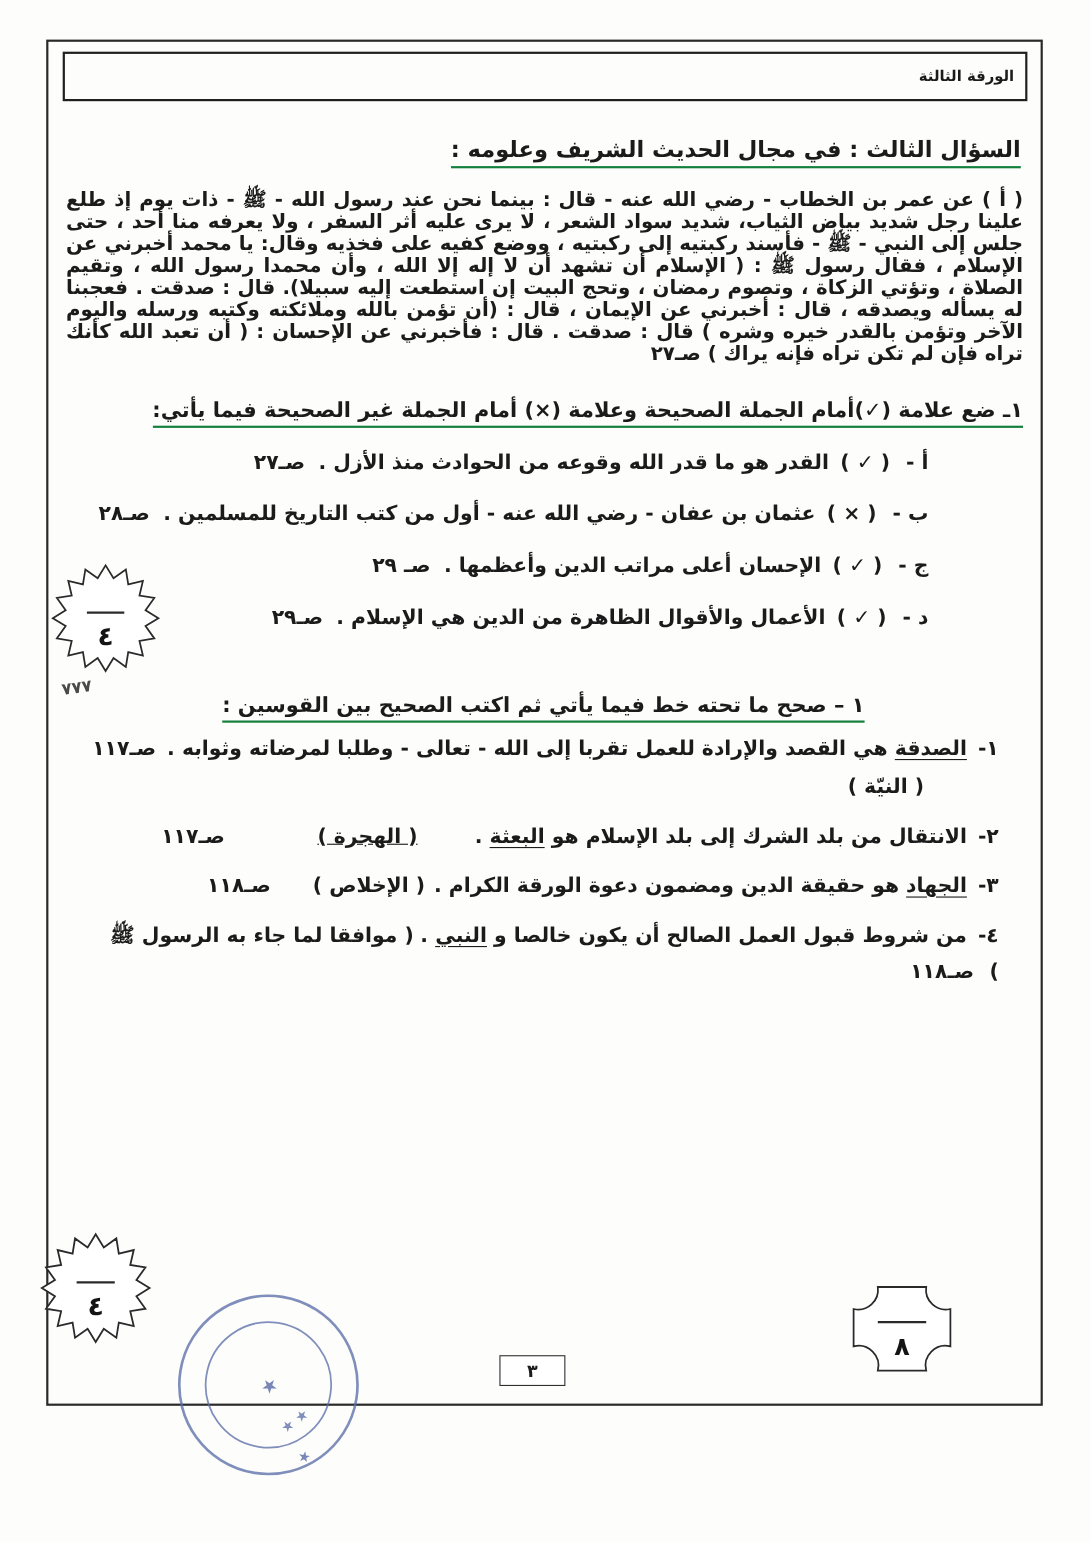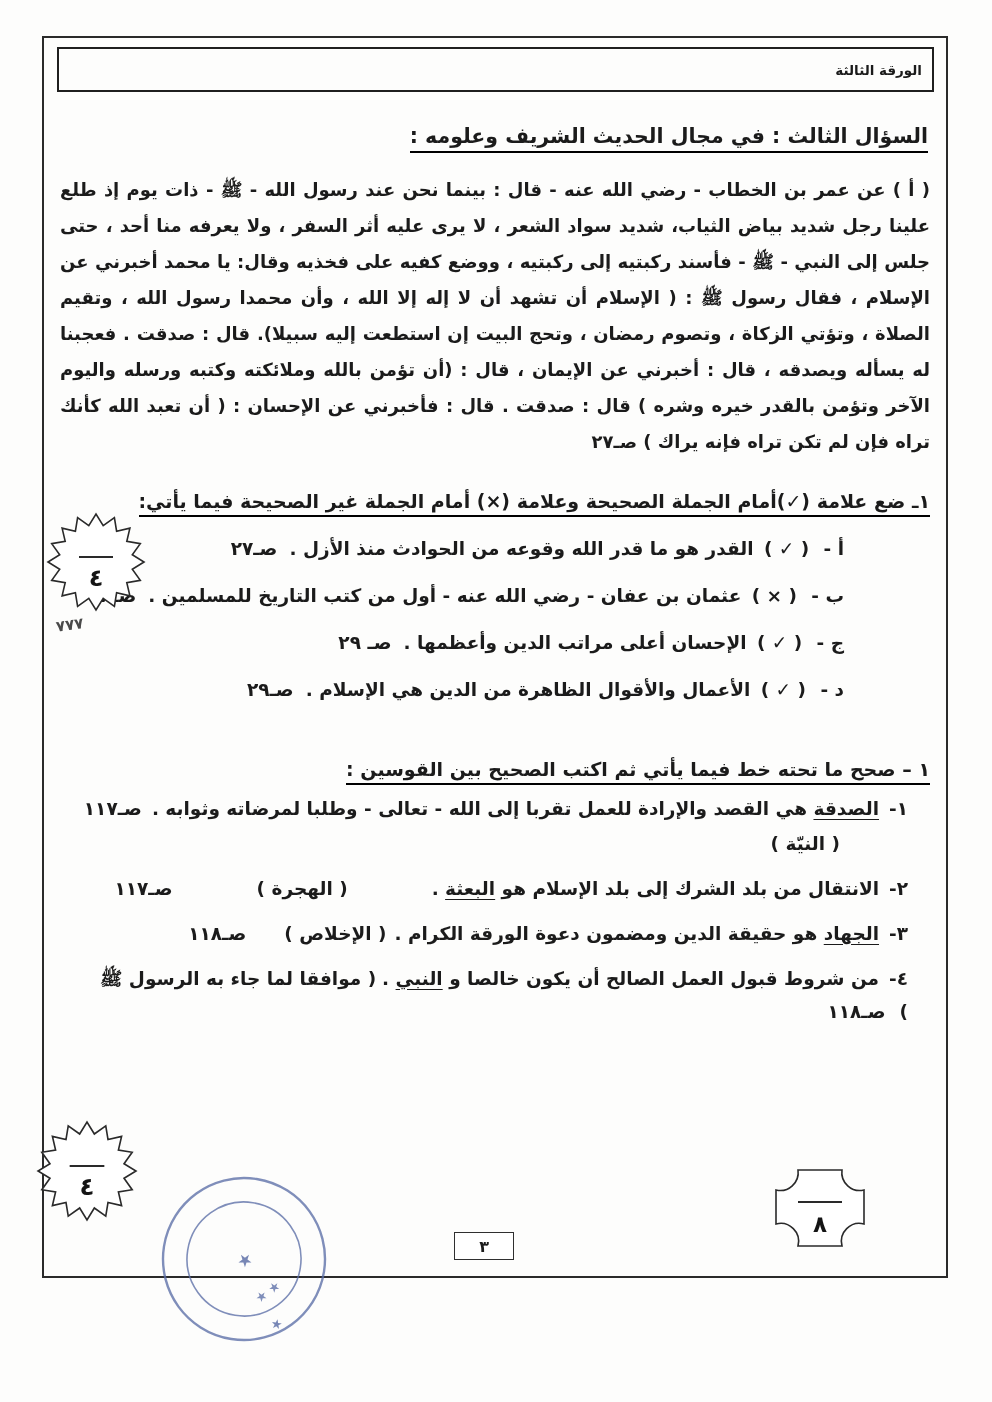--- a/index.html
+++ b/index.html
@@ -17,48 +17,48 @@
     border:2px solid #1f1f1f; box-sizing:border-box;
     display:flex; align-items:center; padding:0 10px; gap:8px;
   }
   .header-title {
     flex:1; font-size:13.5px; font-weight:bold; white-space:nowrap; overflow:hidden;
   }
   .paper-label { font-size:13.5px; font-weight:bold; padding-left:4px; white-space:nowrap; }
 
   .content { position:absolute; right:60px; top:96px; width:874px; }
 
-  .u2 { border-bottom:2px solid #000000; padding-bottom:3px; }
+  .u2 { border-bottom:2px solid #15803d; padding-bottom:3px; }
   .section-title { margin:28px 4px 0 0; font-size:20.5px; font-weight:bold; }
 
   .hadith {
     margin:24px 2px 0 2px; font-size:18px; font-weight:bold;
-    line-height:36px; text-align:justify;
+    line-height:20px; text-align:justify;
   }
 
   .q-title { margin:30px 2px 0 0; font-size:19px; font-weight:bold; }
 
   .tf-list { margin:6px 0 0 0; }
   .tf-item { margin:26px 88px 0 0; font-size:18.5px; font-weight:bold; }
   .tf-letter { margin-left:8px; }
   .tf-mark { display:inline-block; min-width:58px; text-align:center; }
   .tf-text { margin-right:4px; }
   .tf-page { margin-right:12px; }
 
   .part-b { margin-top:56px; }
-  .cx-title { margin-top:58px; }
+  .cx-title { margin-top:58px;text-align:center; }
 
   .cx-list { margin:10px 0 0 0;text-align:right; }
   .cx-item { margin:12px 24px 0 0; font-size:18.5px; font-weight:bold; line-height:33px; }
   .cx-num { margin-left:10px; }
   .u { text-decoration:underline; text-underline-offset:4px; }
   .cx-answer { margin:0 8px; }
   .cx-answer-block { display:block; margin:2px 68px 0 0; }
   .cx1 .cx-page { margin-right:10px; }
-  .cx2 .cx-answer { margin-right:84px; margin-left:0; }
+  .cx2 .cx-answer { margin-right:52px; margin-left:0;text-decoration:underline; }
   .cx2 .cx-page { margin-right:84px; }
   .cx3 .cx-page { margin-right:30px; }
   .cx4 .cx-answer { margin-right:6px; }
   .cx4 .cx-page { margin-right:6px; }
 
   .star-badge, .total-badge, .stamp, .page-number-box, .scribble { position:absolute; }
   svg text { font-family:"DejaVu Sans", sans-serif; }
 
   .page-number-box {
     left:454px; top:1232px; width:60px; height:28px;

